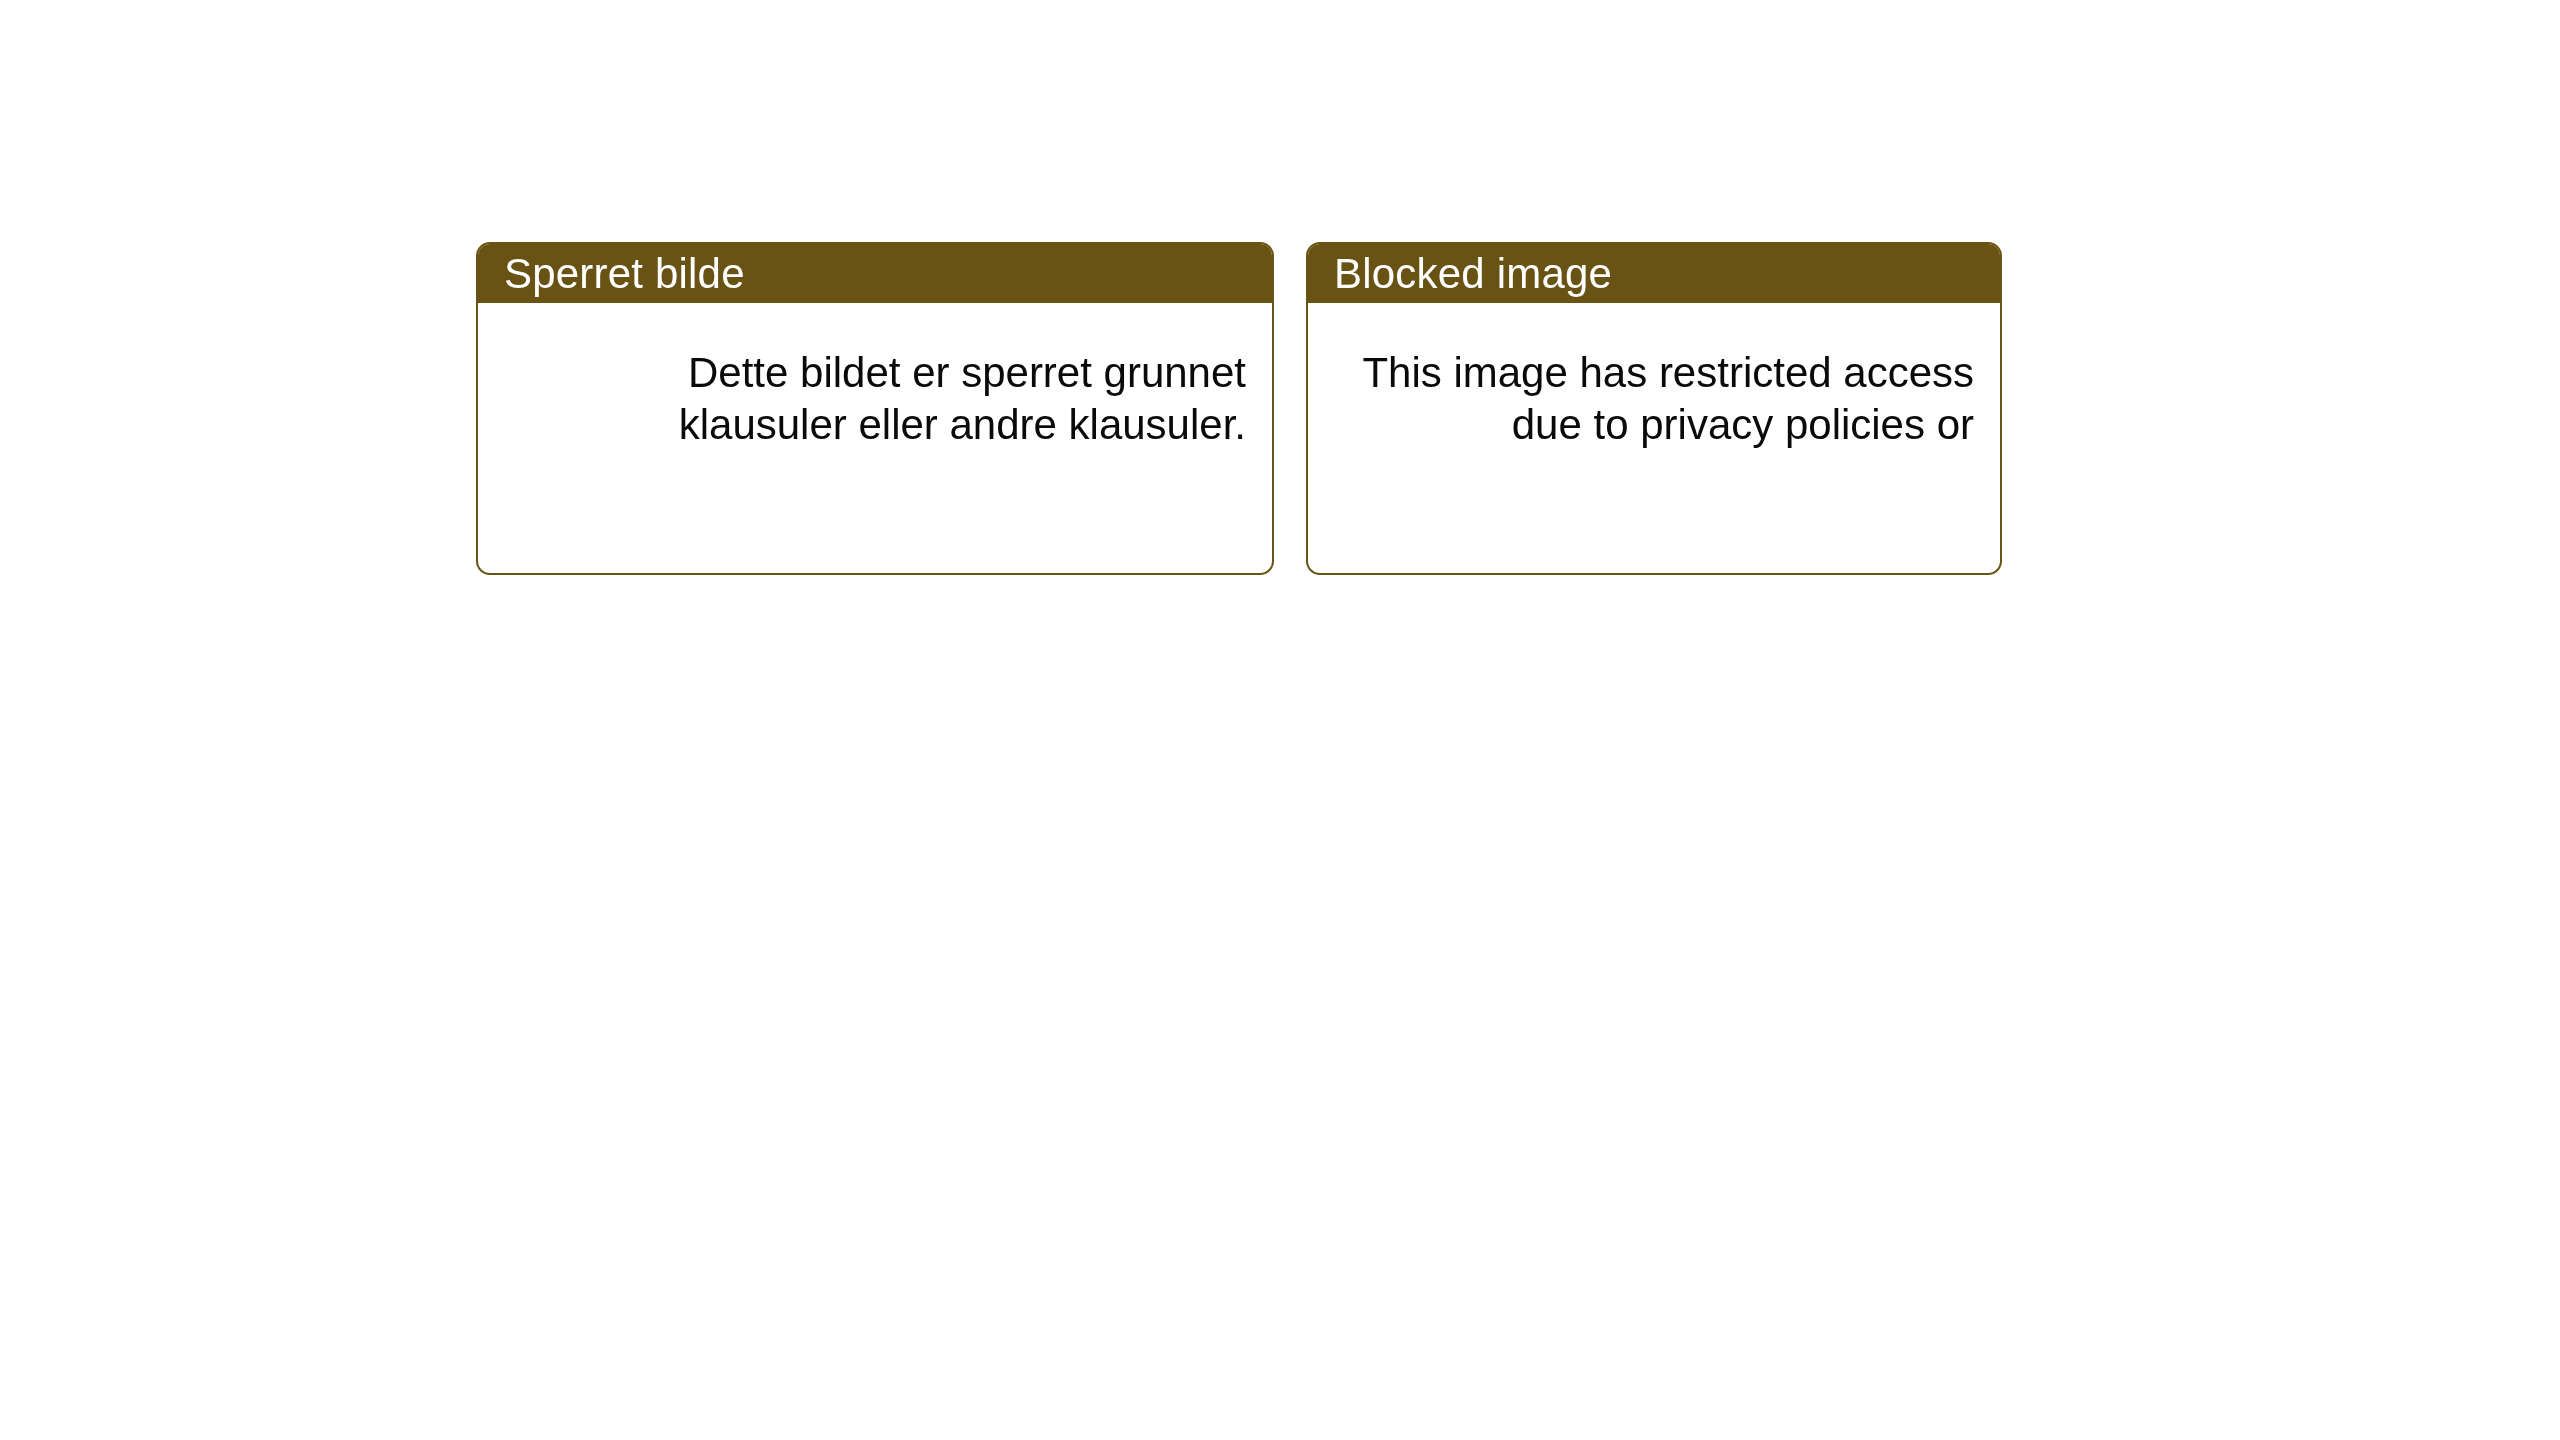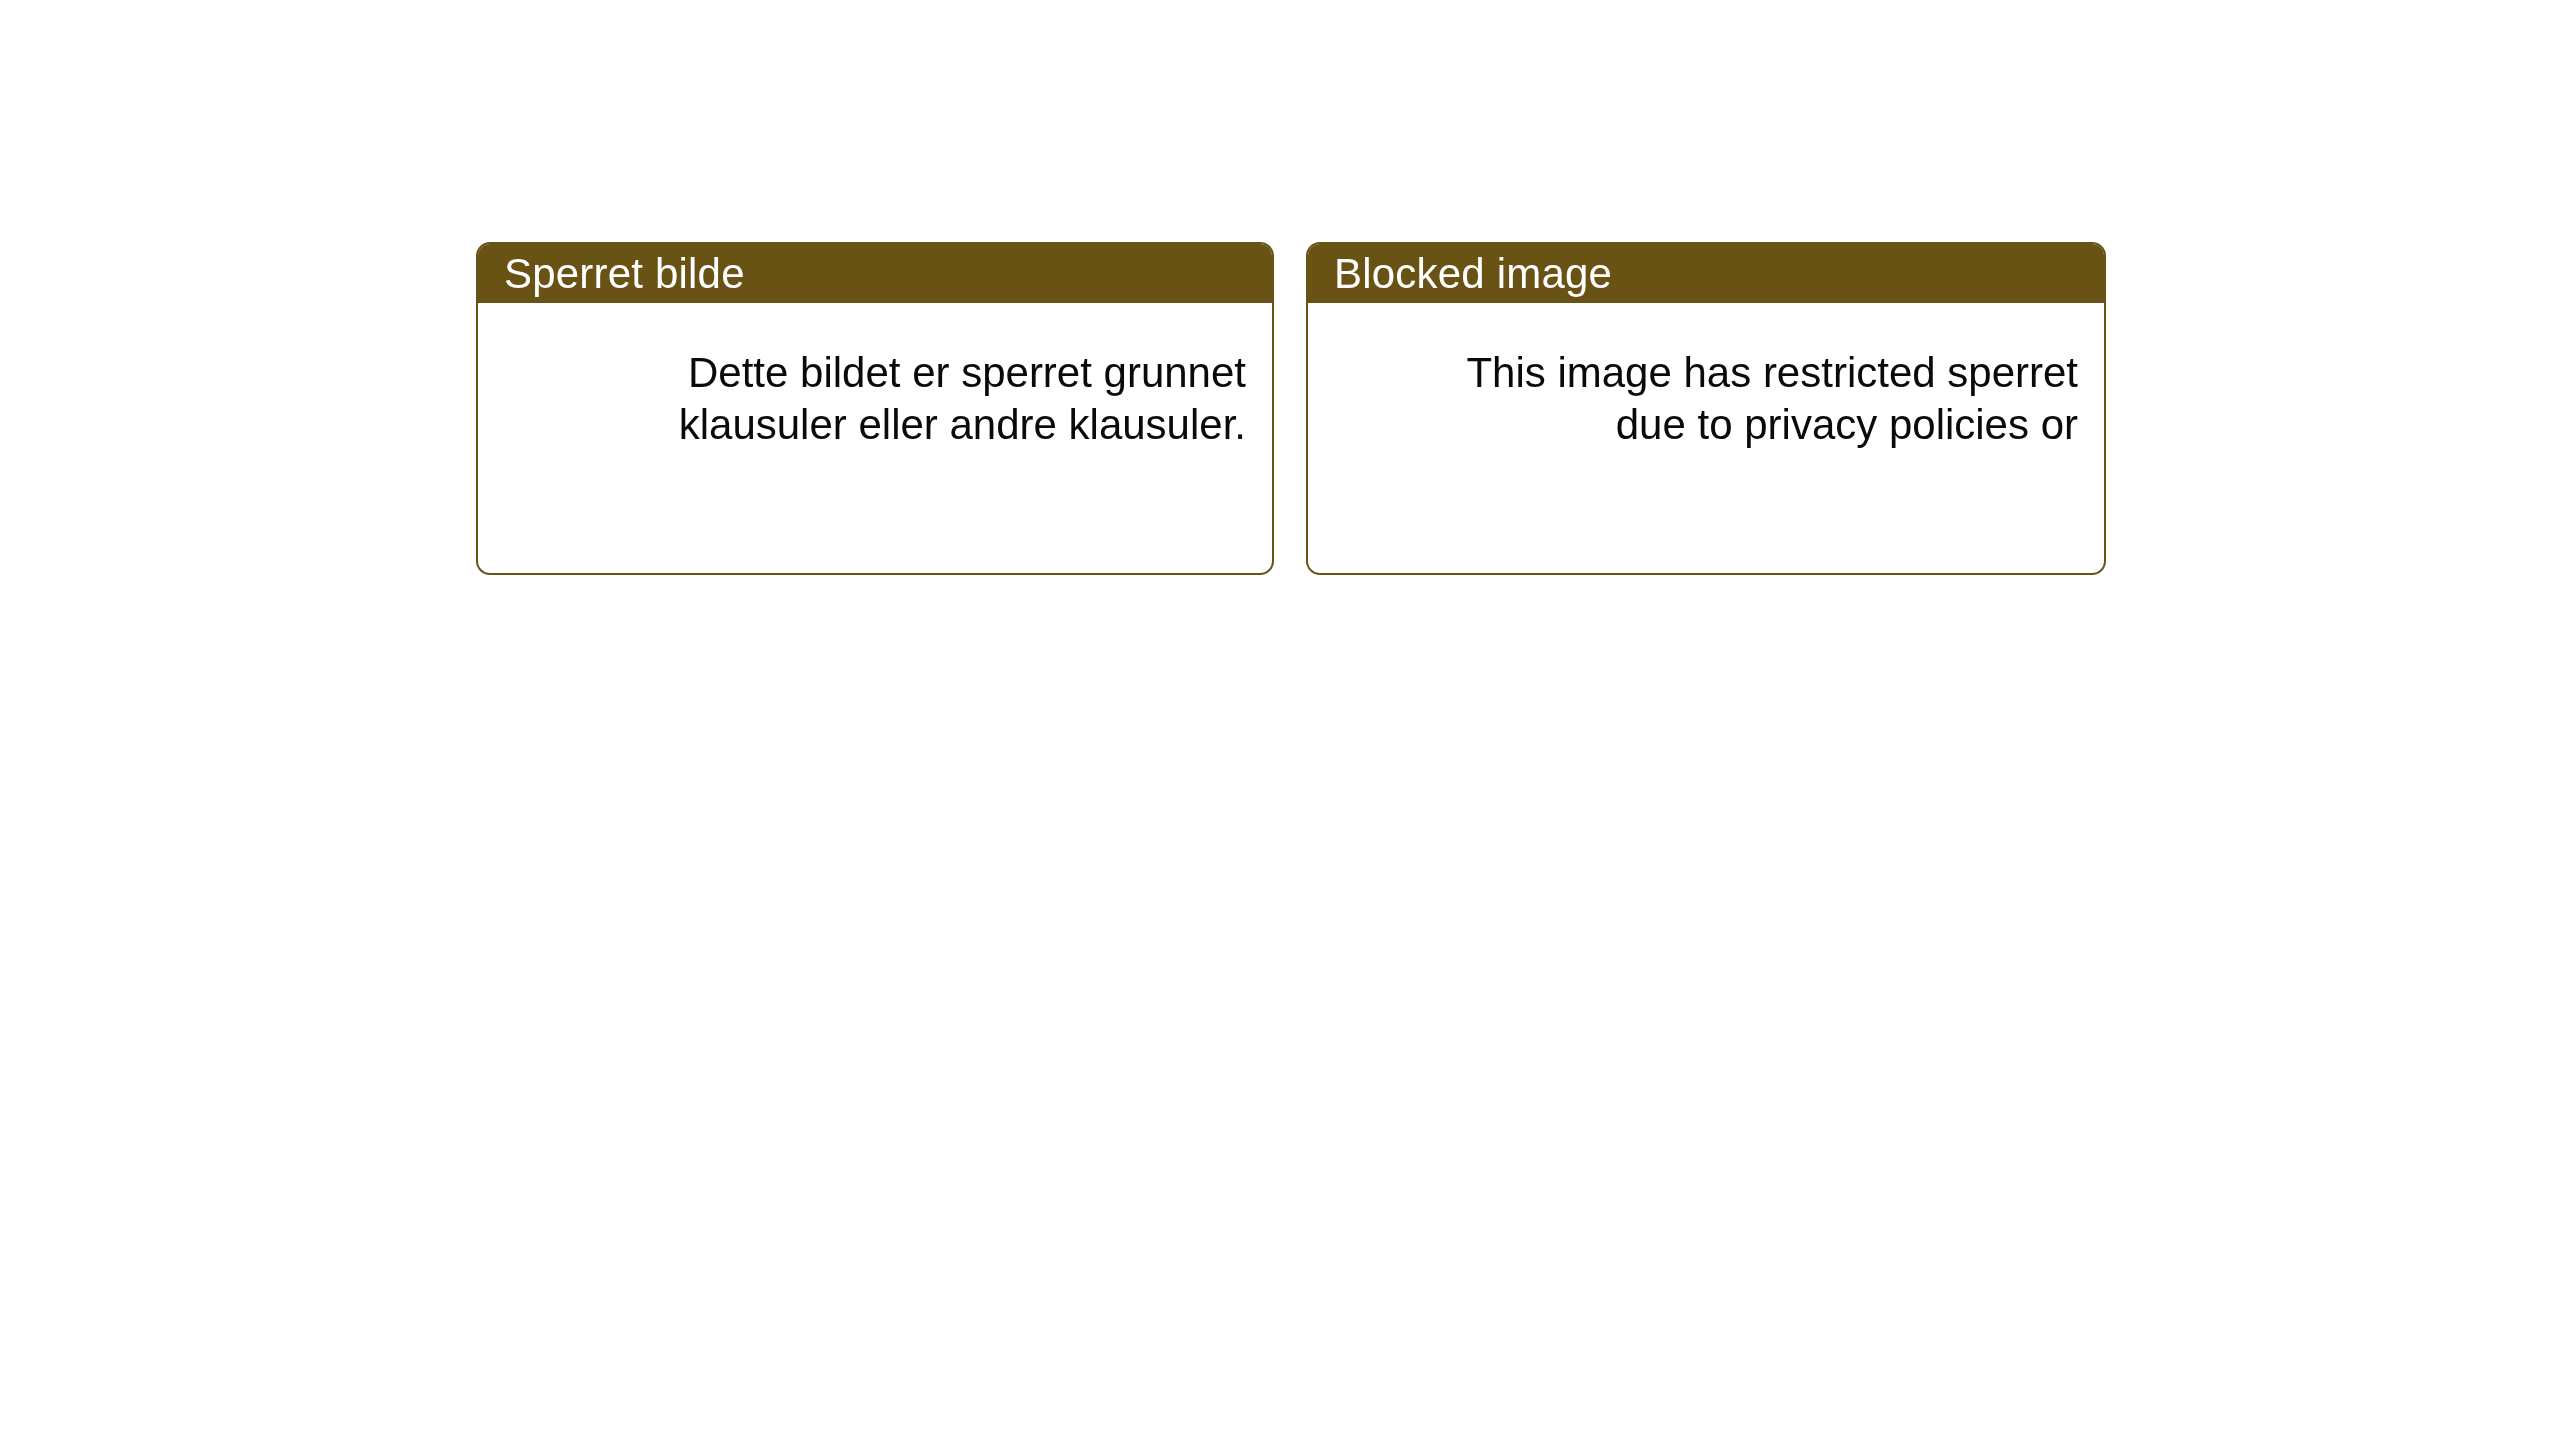--- a/index.html
+++ b/index.html
@@ -25,21 +25,21 @@
   .card {
     position: absolute;
     top: 242px;
     height: 333px;
     background: #ffffff;
     border: 2px solid var(--card-accent);
     border-radius: 14px;
     overflow: hidden;
   }
   .card-left  { left: 476px;  width: 798px; }
-  .card-right { left: 1306px; width: 800px; }
+  .card-right { left: 1306px; width: 696px; }
   .card-header {
     height: 59px;
     background: var(--card-accent);
     color: var(--header-text-color);
     display: flex;
     align-items: center;
     padding: 0 26px;
     font-size: 42px;
     line-height: 1;
     letter-spacing: 0.2px;
@@ -66,18 +66,18 @@
       <span class="line">Dette bildet er sperret grunnet</span>
       <span class="line">klausuler eller andre klausuler.</span>
     </div>
   </div>
 
   <div class="card card-right">
     <div class="card-header">
       <span>Blocked image</span>
     </div>
     <div class="card-body">
-      <span class="line">This image has restricted sperret</span>
+      <span class="line">This image has restricted access</span>
       <span class="line">due to privacy policies or</span>
     </div>
   </div>
 
 </div>
 
 </body></html>

